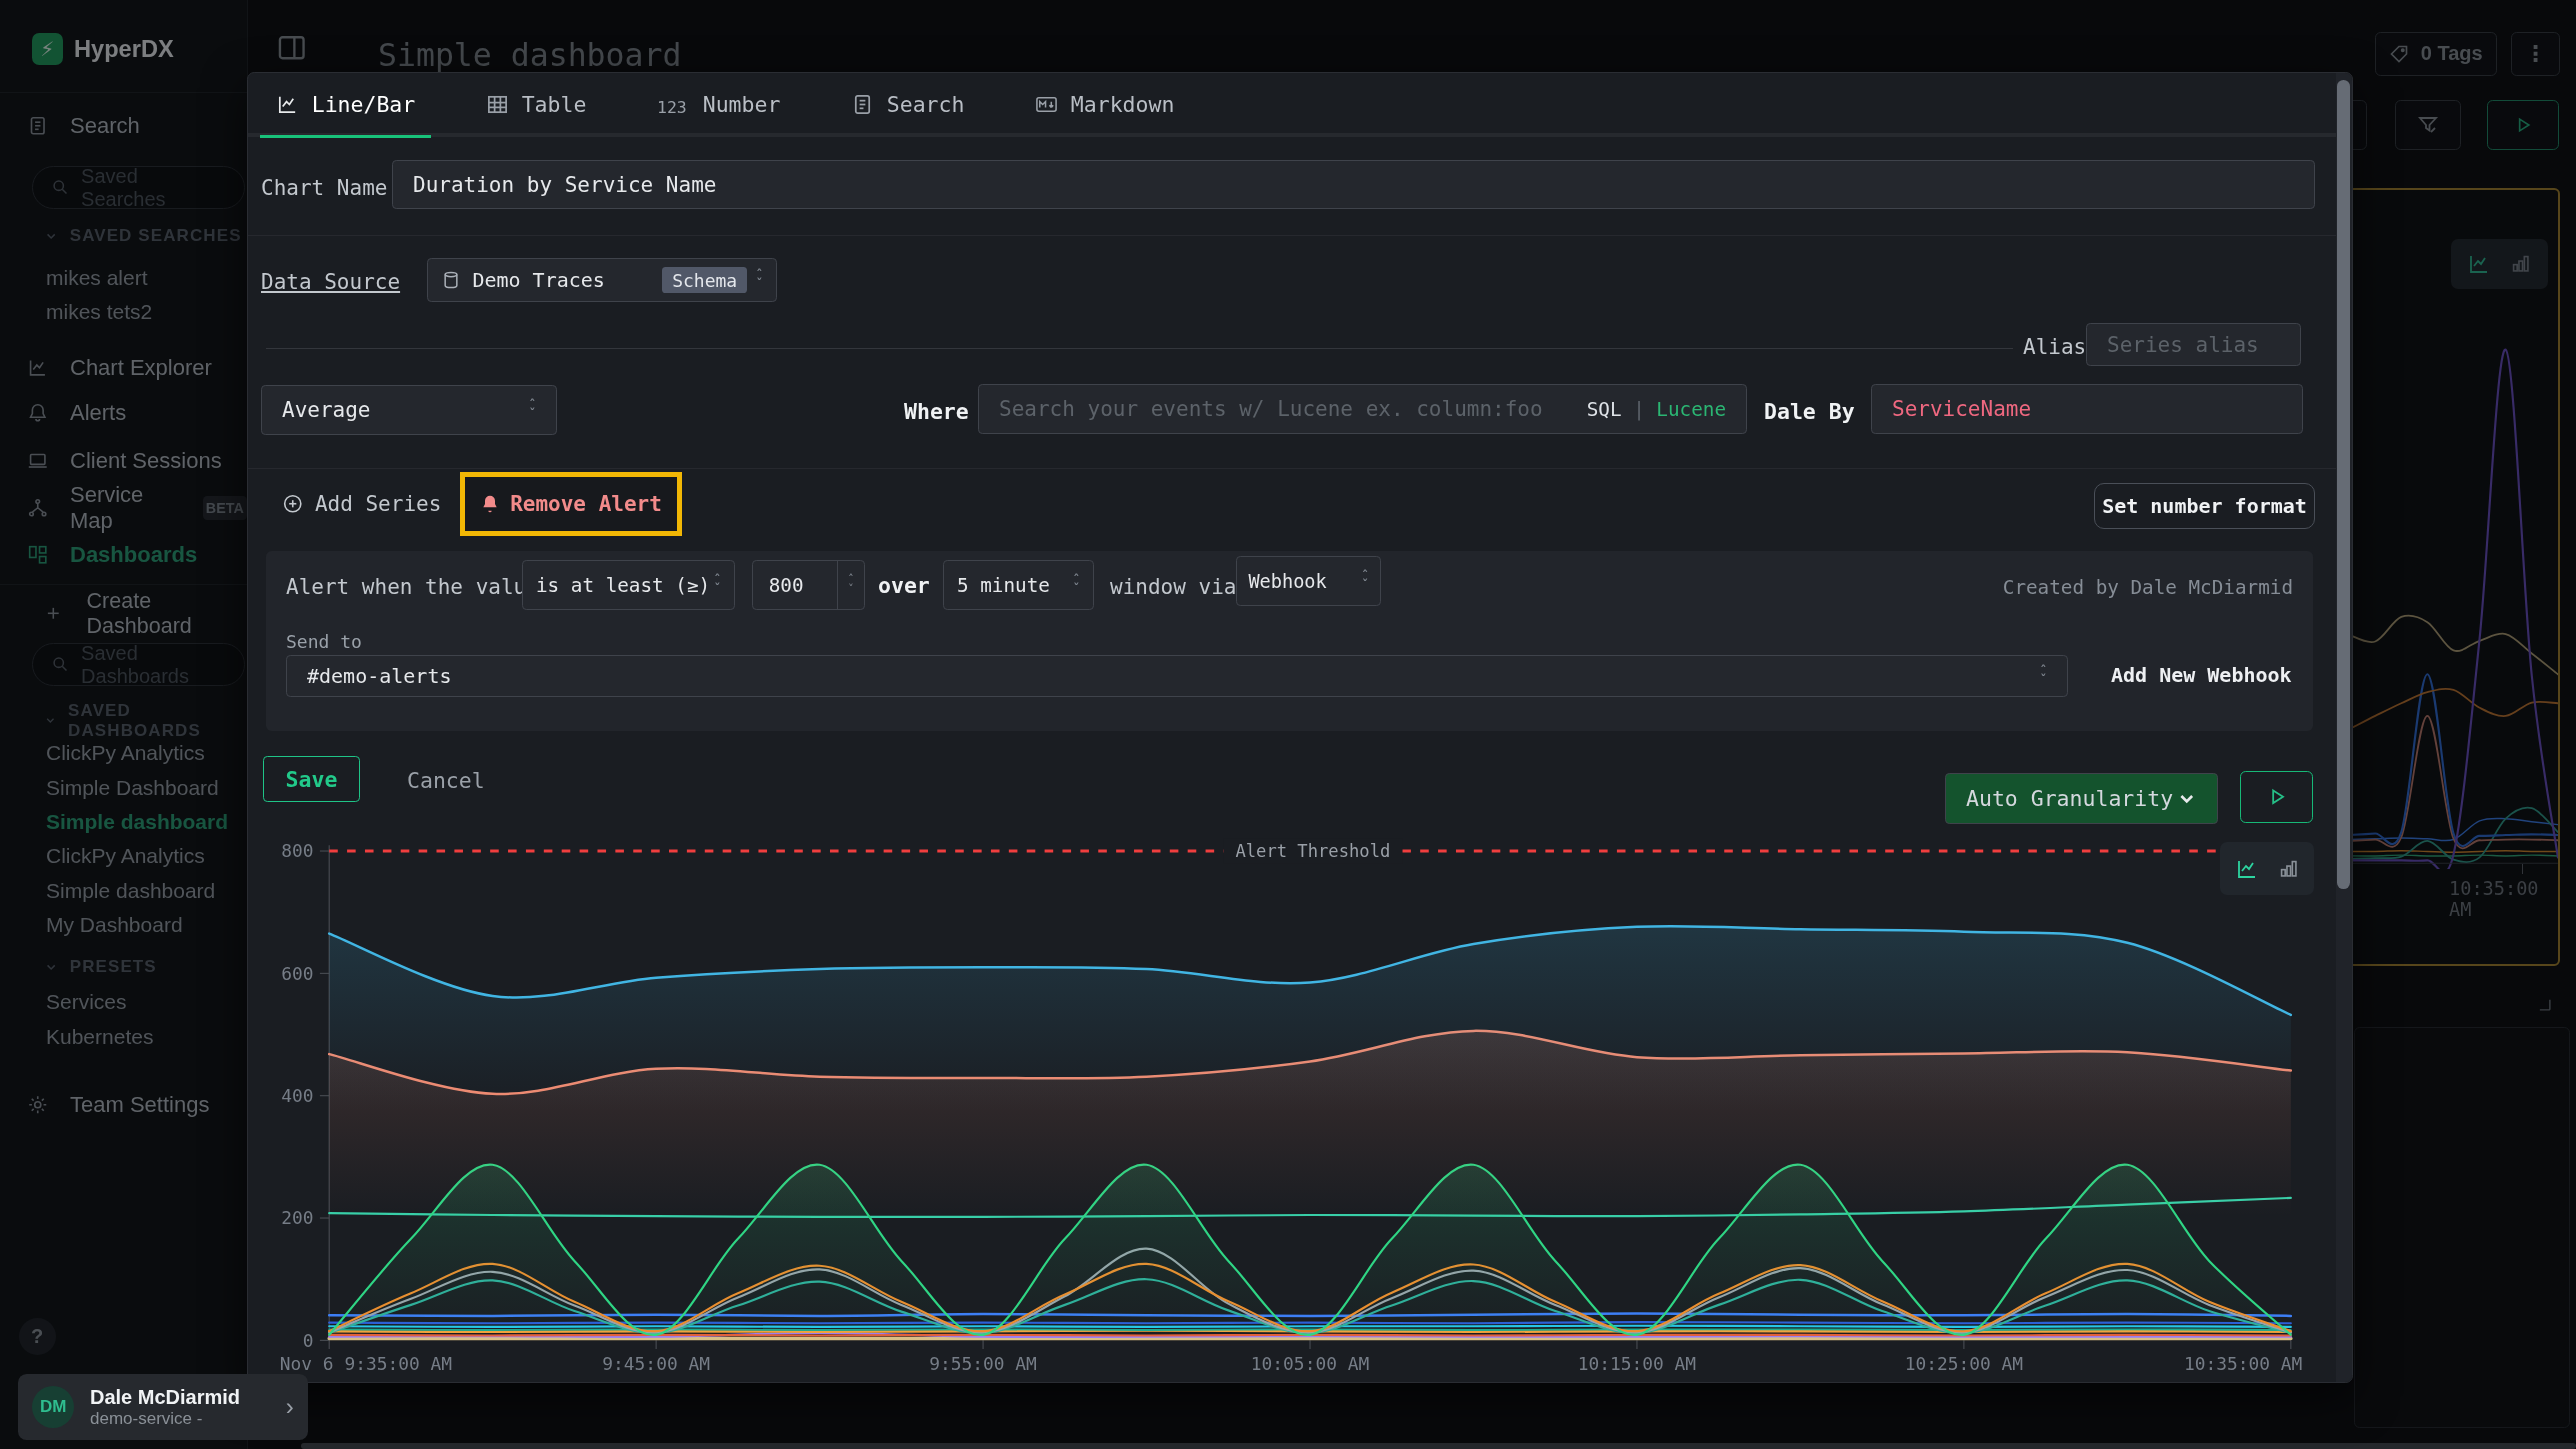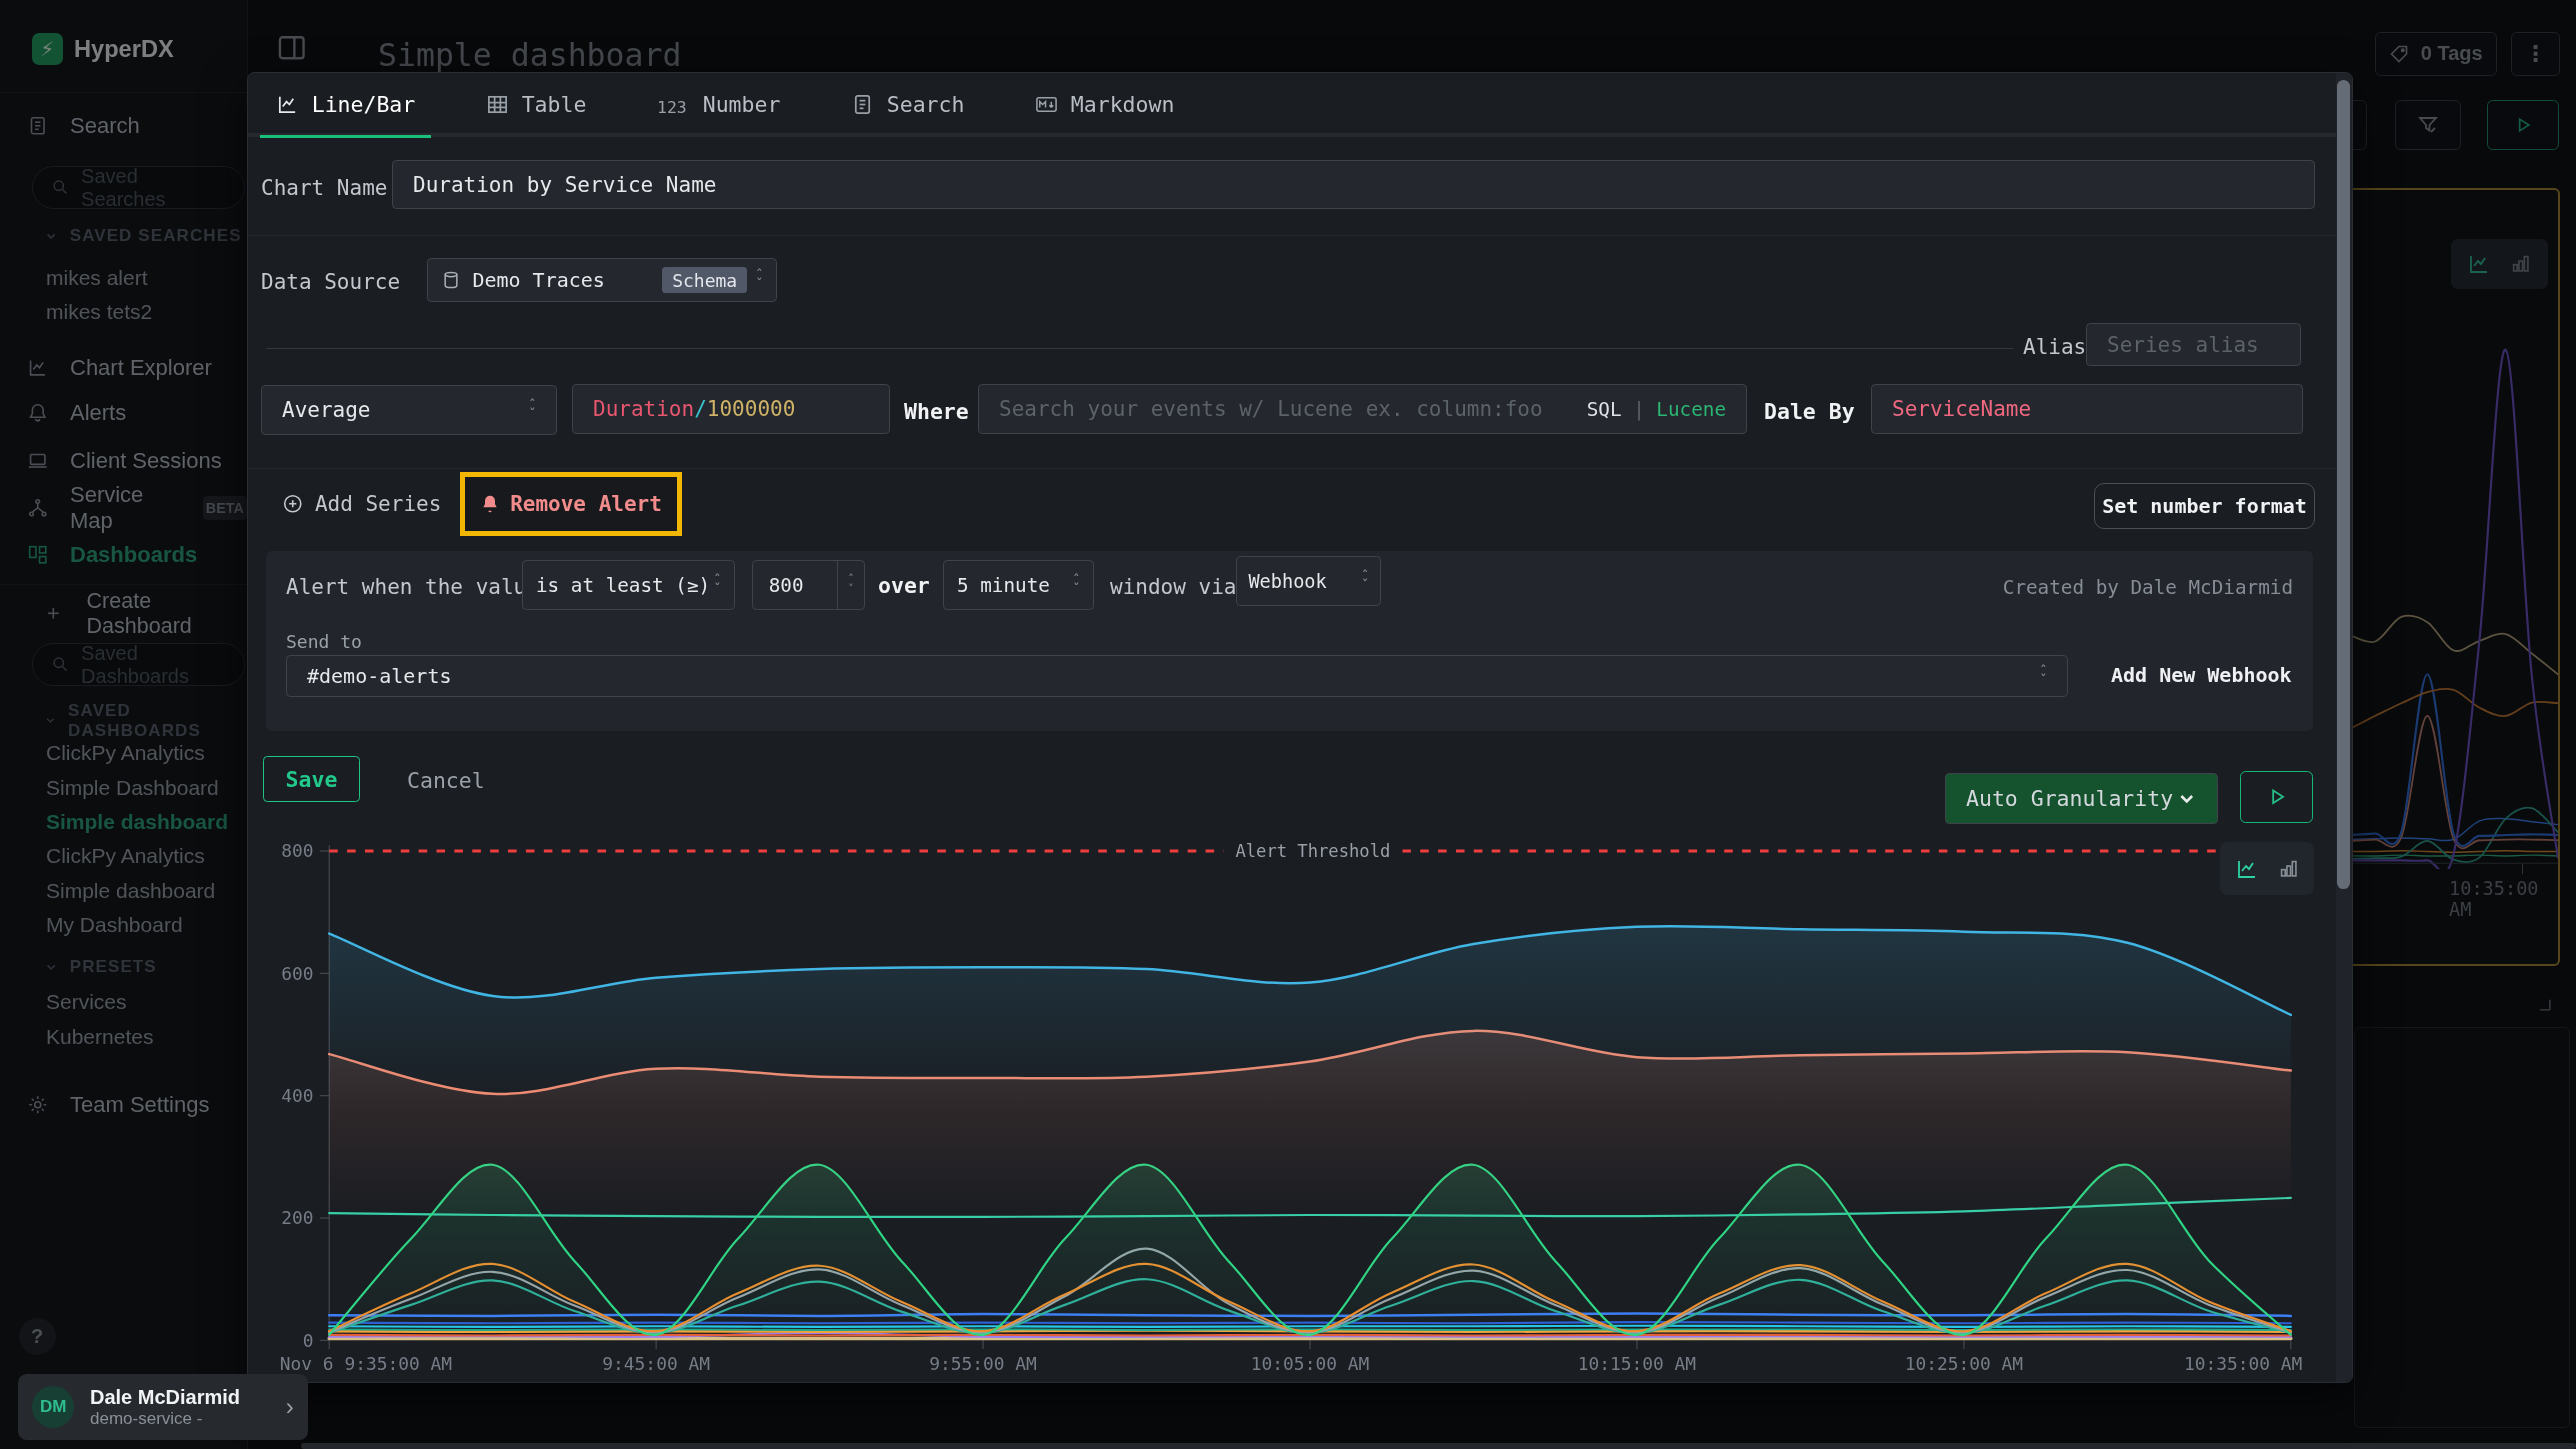--- a/index.html
+++ b/index.html
@@ -344,21 +344,21 @@
       </div>
     </div>
 
   <div class="abs lbl" style="left:13px;top:103px;">Chart Name</div>
   <div class="abs inp" style="left:144px;top:87px;width:1923px;height:49px;">
     <span>Duration by Service Name</span>
   </div>
 
   <div class="abs m-divider" style="top:162px;"></div>
 
-  <div class="abs lbl" style="left:13px;top:197px;">Data Source</div>
+  <div class="abs lbl" style="left:13px;top:197px;text-decoration:underline;">Data Source</div>
   <div class="abs inp" style="left:179px;top:185px;width:350px;height:44px;padding:0 13px;">
     <span class="ic" style="width:20px;height:20px;color:#aab0b8;margin-right:11.4px;">
         <svg viewBox="0 0 24 24" fill="none" stroke="currentColor" stroke-width="1.8">
           <ellipse cx="12" cy="5.5" rx="7" ry="2.5"></ellipse>
           <path d="M5 5.5v13c0 1.4 3.1 2.5 7 2.5s7-1.1 7-2.5v-13"></path>
         </svg>
       </span>
     <span style="font-size:20px;">Demo Traces</span>
     <span style="margin-left:auto;background:#515868;border-radius:3.6px;padding:2.9px 10px;font-size:18px;color:#e4e7ec;">Schema</span>
     <span class="sel-car" style="margin-left:8.6px;">
@@ -372,25 +372,20 @@
   <div class="abs inp" style="left:1838px;top:250px;width:215px;height:43px;">
     <span class="ph">Series alias</span>
   </div>
 
   <div class="abs inp" style="left:13px;top:312px;width:296px;height:50px;">
     <span>Average</span>
     <span class="sel-car">
         <span>ˆ</span>
         <span>ˇ</span>
       </span>
-  </div>
-  <div class="abs inp" style="left:324px;top:311px;width:318px;height:50px;">
-    <span style="color:#e8566f;">Duration</span>
-      <span style="color:#39c5cf;">/</span>
-      <span style="color:#cdb267;">1000000</span>
   </div>
   <div class="abs lbl bold" style="left:656px;top:326px;">Where</div>
   <div class="abs inp" style="left:730px;top:311px;width:769px;height:50px;">
     <span class="ph">Search your events w/ Lucene ex. column:foo</span>
     <span style="margin-left:auto;font-size:19.3px;color:#dfe3e8;"><span>SQL</span> <span style="color:#5c6269;">|</span> <span style="color:#2bb673;">Lucene</span></span>
   </div>
   <div class="abs lbl bold" style="left:1516px;top:326px;">Dale By</div>
   <div class="abs inp" style="left:1623px;top:311px;width:432px;height:50px;">
     <span style="color:#ef6880;">ServiceName</span>
   </div>

